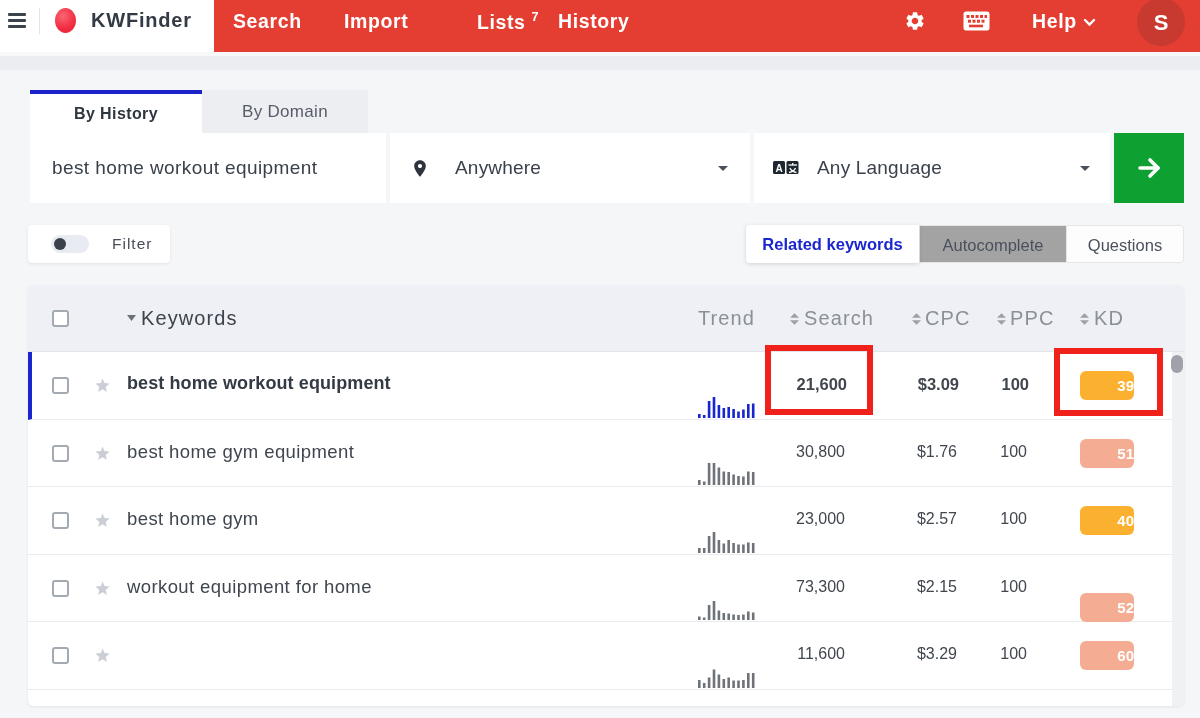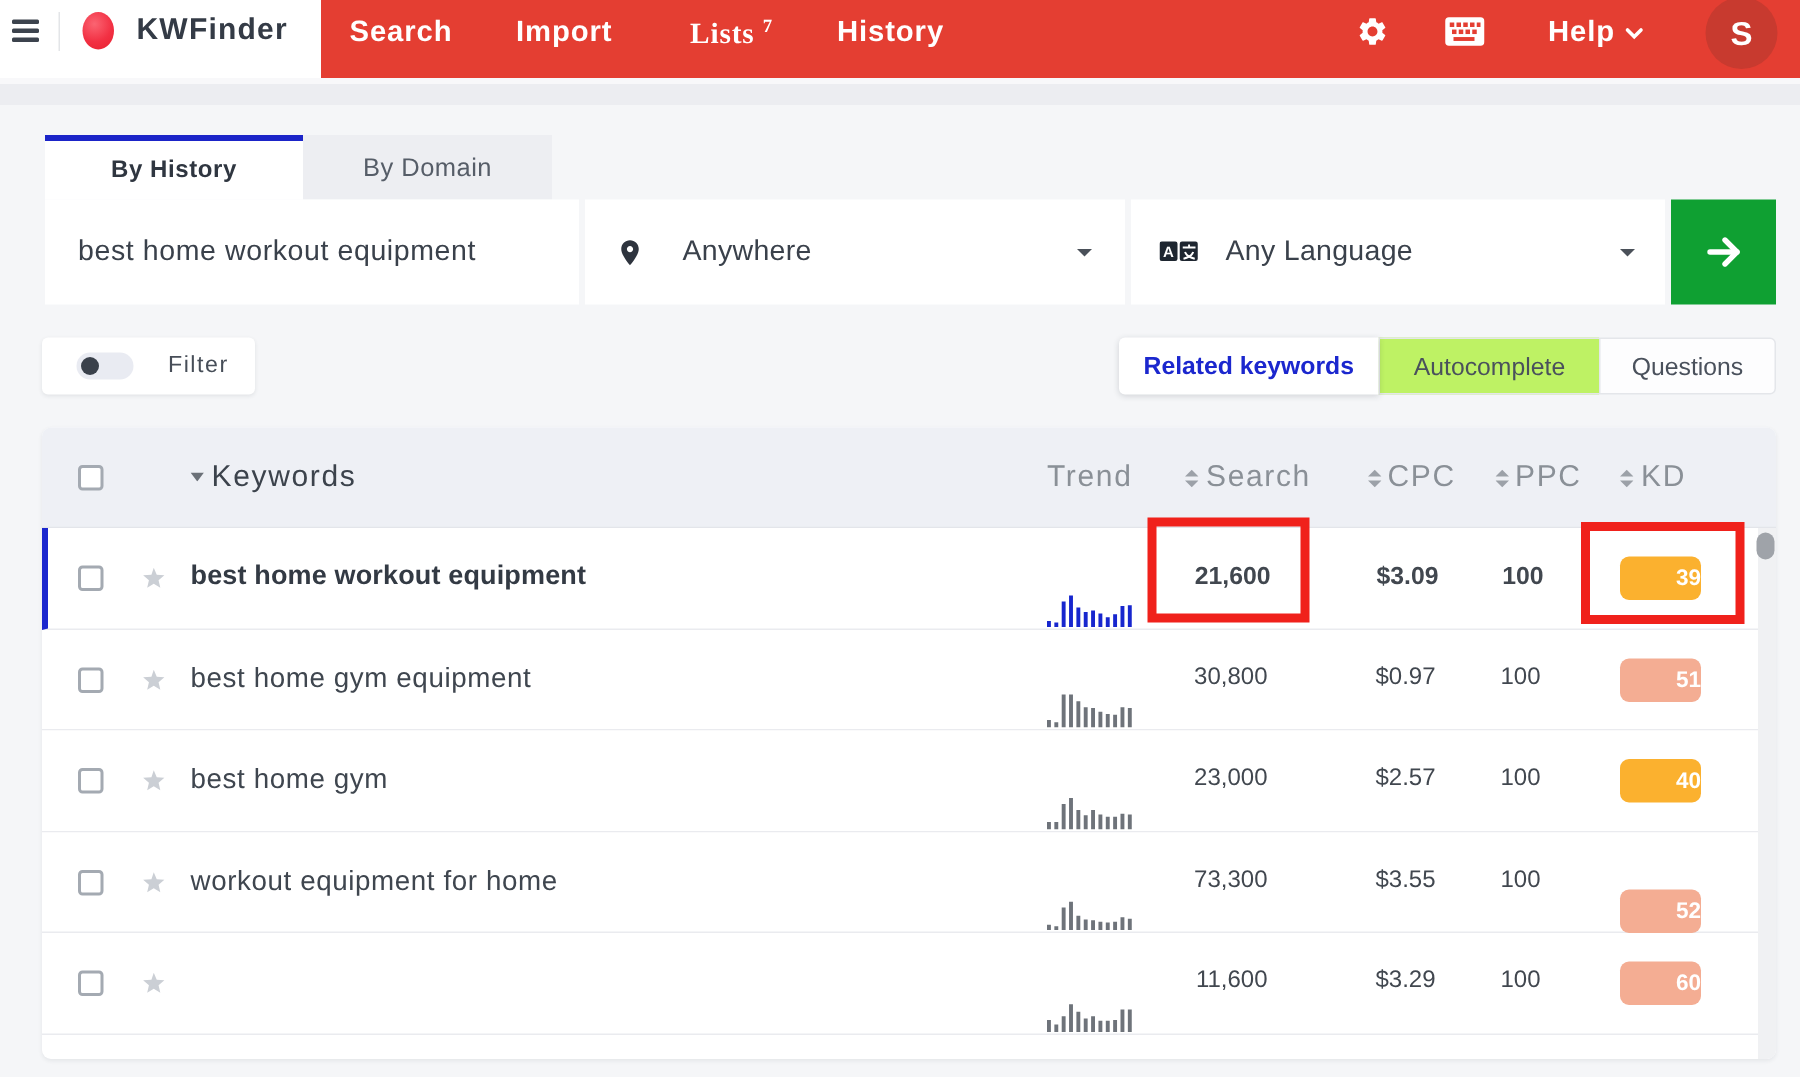--- a/index.html
+++ b/index.html
@@ -44,21 +44,21 @@
 
   
   .filterbox { position:absolute; left:28px; top:225px; width:142px; height:38px; background:#fff;
       border-radius:4px; box-shadow:0 1px 3px rgba(40,50,60,0.10); }
   .toggletrack { position:absolute; left:23px; top:10px; width:38px; height:18px; border-radius:9px; background:#E9EBF2; }
   .toggleknob { position:absolute; left:3px; top:3px; width:12px; height:12px; border-radius:50%; background:#3A414B; }
   .filterlabel { position:absolute; left:84px; top:0; line-height:38px; font-size:15.5px; letter-spacing:1px; color:#474E58; }
   .rtabs { position:absolute; top:225px; height:38px; background:#fff; font-size:16.5px; text-align:center; line-height:38px; }
   .rtab1 { left:746px; width:173px; border-radius:4px 0 0 4px; color:#1B27CE; font-weight:bold;
       box-shadow:0 1px 4px rgba(40,50,60,0.18); z-index:2; }
-  .rtab2 { left:919px; width:147px; color:#4A515C; border:1px solid #E4E6EA; border-right:none; background:#bef264; }
+  .rtab2 { left:919px; width:147px; color:#4A515C; border:1px solid #E4E6EA; border-right:none; background:#a3a3a3; }
   .rtab3 { left:1066px; width:118px; color:#4A515C; border:1px solid #E4E6EA; border-radius:0 4px 4px 0; background:#FDFDFE; }
 
   
   .tcard { position:absolute; left:28px; top:285px; width:1156px; height:421px; background:#fff;
       border-radius:6px; box-shadow:0 1px 3px rgba(40,50,60,0.08); }
   .thead { position:absolute; left:0; top:0; width:1156px; height:67px; background:#EEF0F5;
       border-radius:6px 6px 0 0; border-bottom:1px solid #E3E5EA; }
   .trow { position:absolute; left:0; width:1144px; height:67.5px; border-bottom:1px solid #EAEBEF; background:#fff; }
   .rowactive { border-left:4px solid #1B27CE; }
   .cb { position:absolute; left:24px; width:17px; height:17px; border:2px solid #A4AAB2; border-radius:3px; background:#fff; }
@@ -86,21 +86,21 @@
       <div></div>
       <div></div>
       <div></div>
     </div>
   <div class="logodiv"></div>
   <div class="logooval"></div>
   <div class="logotext">KWFinder</div>
 </div>
 <div class="navitem" style="left:233px;">Search</div>
 <div class="navitem" style="left:344px;">Import</div>
-<div class="navitem" style="left:460px;font-family:Liberation Serif, serif;">Lists <span class="navsup">7</span></div>
+<div class="navitem" style="left:477px;">Lists <span class="navsup">7</span></div>
 <div class="navitem" style="left:558px;">History</div>
 
 <svg class="abs" style="left:904px; top:10px;" width="22" height="22" viewBox="0 0 24 24">
   <path fill="#fff" d="M19.14,12.94c0.04-0.3,0.06-0.61,0.06-0.94c0-0.32-0.02-0.64-0.07-0.94l2.03-1.58c0.18-0.14,0.23-0.41,0.12-0.61 l-1.92-3.32c-0.12-0.22-0.37-0.29-0.59-0.22l-2.39,0.96c-0.5-0.38-1.03-0.7-1.62-0.94L14.4,2.81c-0.04-0.24-0.24-0.41-0.48-0.41 h-3.84c-0.24,0-0.43,0.17-0.47,0.41L9.25,5.35C8.66,5.59,8.12,5.92,7.63,6.29L5.24,5.33c-0.22-0.08-0.47,0-0.59,0.22L2.74,8.87 C2.62,9.08,2.66,9.34,2.86,9.48l2.03,1.58C4.84,11.36,4.8,11.69,4.8,12s0.02,0.64,0.07,0.94l-2.03,1.58 c-0.18,0.14-0.23,0.41-0.12,0.61l1.92,3.32c0.12,0.22,0.37,0.29,0.59,0.22l2.39-0.96c0.5,0.38,1.03,0.7,1.62,0.94l0.36,2.54 c0.05,0.24,0.24,0.41,0.48,0.41h3.84c0.24,0,0.44-0.17,0.47-0.41l0.36-2.54c0.59-0.24,1.13-0.56,1.62-0.94l2.39,0.96 c0.22,0.08,0.47,0,0.59-0.22l1.92-3.32c0.12-0.22,0.07-0.47-0.12-0.61L19.14,12.94z M12,15.6c-1.98,0-3.6-1.62-3.6-3.6 s1.62-3.6,3.6-3.6s3.6,1.62,3.6,3.6S13.98,15.6,12,15.6z"></path>
 </svg>
 <svg class="abs" style="left:963px; top:11px;" width="27" height="20" viewBox="0 0 27 20">
   <rect x="0.5" y="0.5" width="26" height="19" rx="2.5" fill="#fff"></rect>
   <g fill="#E43E32">
     <rect x="3.5" y="4" width="3" height="3"></rect>
       <rect x="8" y="4" width="3" height="3"></rect>
@@ -239,21 +239,21 @@
           <rect x="24.5" y="9.5" width="2.6" height="13.5"></rect>
           <rect x="29.4" y="10" width="2.6" height="13"></rect>
           <rect x="34.3" y="12.5" width="2.6" height="10.5"></rect>
           <rect x="39.2" y="14" width="2.6" height="9"></rect>
           <rect x="44.1" y="14.5" width="2.6" height="8.5"></rect>
           <rect x="49" y="9.5" width="2.6" height="13.5"></rect>
           <rect x="53.9" y="10" width="2.6" height="13"></rect>
       </g>
     </svg>
     <div class="numcell" style="top:23px; right:327px;">30,800</div>
-    <div class="numcell" style="top:23px; right:215px;">$0.97</div>
+    <div class="numcell" style="top:23px; right:215px;">$1.76</div>
     <div class="numcell" style="top:23px; right:145px;">100</div>
     <div class="kd kdsalmon" style="top:19px; left:1052px;">51</div>
   </div>
   <div class="trow" style="top:202px;">
     <div class="cb" style="top:25px;"></div>
     <svg class="star" style="top:25px;" viewBox="0 0 24 24">
         <path fill="#CBCFD5" d="M12 17.27L18.18 21l-1.64-7.03L22 9.24l-7.19-.61L12 2 9.81 8.63 2 9.24l5.46 4.73L5.82 21z"></path>
       </svg>
     <div class="kwcell" style="top:21px;">best home gym</div>
     <svg class="trend" width="58" height="21" viewBox="0 0 58 21">
@@ -293,21 +293,21 @@
           <rect x="24.5" y="12" width="2.6" height="7"></rect>
           <rect x="29.4" y="12.5" width="2.6" height="6.5"></rect>
           <rect x="34.3" y="13.5" width="2.6" height="5.5"></rect>
           <rect x="39.2" y="14" width="2.6" height="5"></rect>
           <rect x="44.1" y="13.5" width="2.6" height="5.5"></rect>
           <rect x="49" y="10.5" width="2.6" height="8.5"></rect>
           <rect x="53.9" y="11.5" width="2.6" height="7.5"></rect>
       </g>
     </svg>
     <div class="numcell" style="top:23px; right:327px;">73,300</div>
-    <div class="numcell" style="top:23px; right:215px;">$3.55</div>
+    <div class="numcell" style="top:23px; right:215px;">$2.15</div>
     <div class="numcell" style="top:23px; right:145px;">100</div>
     <div class="kd kdsalmon" style="top:19px; left:1052px;margin-top:19px;">52</div>
   </div>
   <div class="trow" style="top:337px;">
     <div class="cb" style="top:25px;"></div>
     <svg class="star" style="top:25px;" viewBox="0 0 24 24">
         <path fill="#CBCFD5" d="M12 17.27L18.18 21l-1.64-7.03L22 9.24l-7.19-.61L12 2 9.81 8.63 2 9.24l5.46 4.73L5.82 21z"></path>
       </svg>
     <svg class="trend" width="58" height="19" viewBox="0 0 58 19">
       <g fill="#6E737A">

